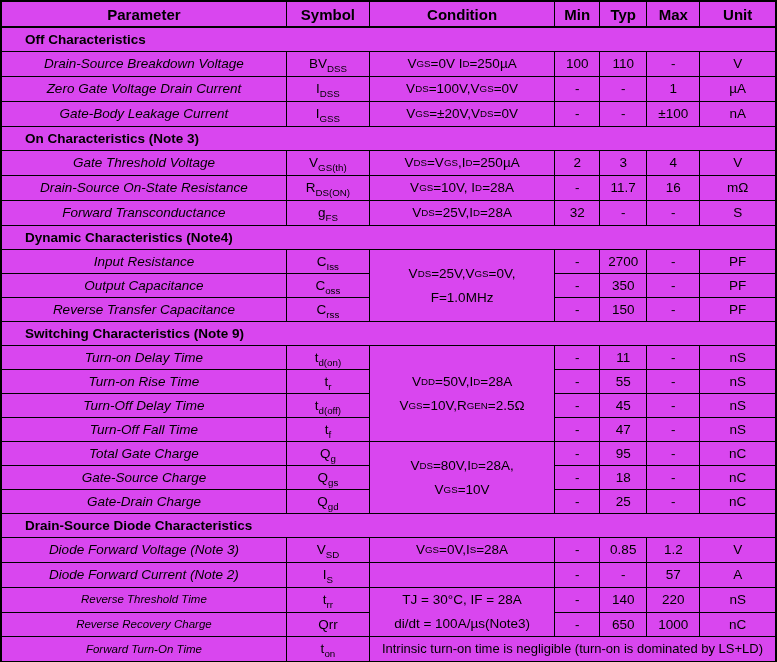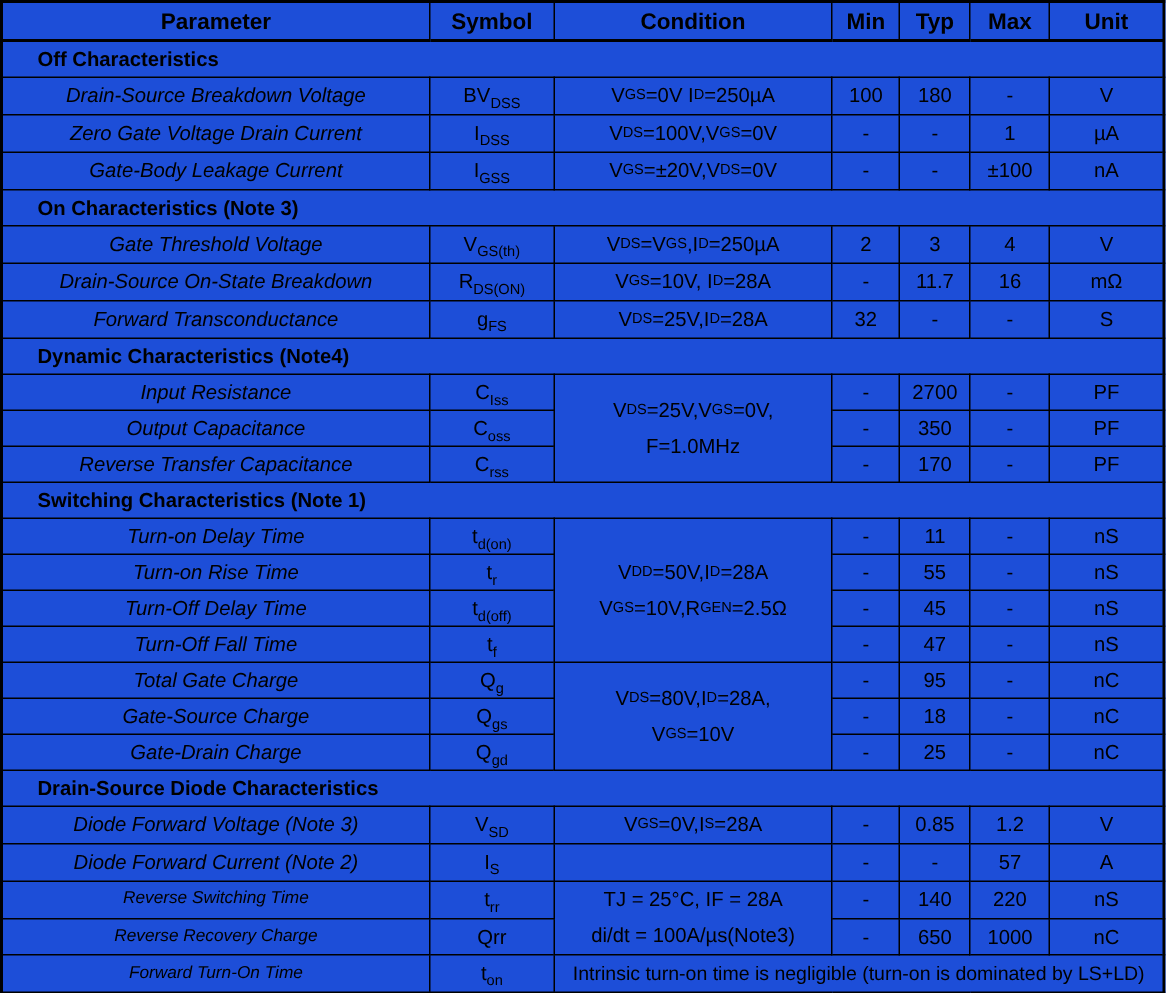--- a/index.html
+++ b/index.html
@@ -1,16 +1,16 @@
 <!DOCTYPE html>
 <html><head>
 <meta charset="utf-8">
 <style>
   html,body{margin:0;padding:0;background:#fff;}
-  .sheet{width:777px;height:662px;background:#1d4ed8;box-sizing:border-box;}
+  .sheet{width:777px;height:662px;background:#d946ef;box-sizing:border-box;}
   table.chars{
     border-collapse:collapse;
     width:777px;
     table-layout:fixed;
     font-family:"Liberation Sans",sans-serif;
     color:#000;
     border:2px solid #000;
   }
   table.chars th, table.chars td{
     border:1px solid #000;
@@ -77,21 +77,21 @@
         <tr class="section">
           <td colspan="7">Off Characteristics</td>
         </tr>
         <tr>
           <td class="param">Drain-Source Breakdown Voltage</td>
           <td class="sym">BV<sub>DSS</sub></td>
           <td class="cond">
             <div>V<sub>GS</sub>=0V I<sub>D</sub>=250µA</div>
           </td>
           <td class="val">100</td>
-          <td class="val">180</td>
+          <td class="val">110</td>
           <td class="val">-</td>
           <td class="val">V</td>
         </tr>
         <tr>
           <td class="param">Zero Gate Voltage Drain Current</td>
           <td class="sym">I<sub>DSS</sub></td>
           <td class="cond">
             <div>V<sub>DS</sub>=100V,V<sub>GS</sub>=0V</div>
           </td>
           <td class="val">-</td>
@@ -118,21 +118,21 @@
           <td class="sym">V<sub>GS(th)</sub></td>
           <td class="cond">
             <div>V<sub>DS</sub>=V<sub>GS</sub>,I<sub>D</sub>=250µA</div>
           </td>
           <td class="val">2</td>
           <td class="val">3</td>
           <td class="val">4</td>
           <td class="val">V</td>
         </tr>
         <tr>
-          <td class="param">Drain-Source On-State Breakdown</td>
+          <td class="param">Drain-Source On-State Resistance</td>
           <td class="sym">R<sub>DS(ON)</sub></td>
           <td class="cond">
             <div>V<sub>GS</sub>=10V, I<sub>D</sub>=28A</div>
           </td>
           <td class="val">-</td>
           <td class="val">11.7</td>
           <td class="val">16</td>
           <td class="val">mΩ</td>
         </tr>
         <tr>
@@ -166,26 +166,26 @@
           <td class="sym">C<sub>oss</sub></td>
           <td class="val">-</td>
           <td class="val">350</td>
           <td class="val">-</td>
           <td class="val">PF</td>
         </tr>
         <tr>
           <td class="param">Reverse Transfer Capacitance</td>
           <td class="sym">C<sub>rss</sub></td>
           <td class="val">-</td>
-          <td class="val">170</td>
+          <td class="val">150</td>
           <td class="val">-</td>
           <td class="val">PF</td>
         </tr>
         <tr class="section">
-          <td colspan="7">Switching Characteristics (Note 1)</td>
+          <td colspan="7">Switching Characteristics (Note 9)</td>
         </tr>
         <tr>
           <td class="param">Turn-on Delay Time</td>
           <td class="sym">t<sub>d(on)</sub></td>
           <td class="cond" rowspan="4">
             <div>V<sub>DD</sub>=50V,I<sub>D</sub>=28A</div>
             <div>V<sub>GS</sub>=10V,R<sub>GEN</sub>=2.5Ω</div>
           </td>
           <td class="val">-</td>
           <td class="val">11</td>
@@ -263,24 +263,24 @@
           <td class="sym">I<sub>S</sub></td>
           <td class="cond">
             <div></div>
           </td>
           <td class="val">-</td>
           <td class="val">-</td>
           <td class="val">57</td>
           <td class="val">A</td>
         </tr>
         <tr>
-          <td class="param small">Reverse Switching Time</td>
+          <td class="param small">Reverse Threshold Time</td>
           <td class="sym">t<sub>rr</sub></td>
           <td class="cond" rowspan="2">
-            <div>TJ = 25°C, IF = 28A</div>
+            <div>TJ = 30°C, IF = 28A</div>
             <div>di/dt = 100A/µs(Note3)</div>
           </td>
           <td class="val">-</td>
           <td class="val">140</td>
           <td class="val">220</td>
           <td class="val">nS</td>
         </tr>
         <tr>
           <td class="param small">Reverse Recovery Charge</td>
           <td class="sym">Qrr</td>

